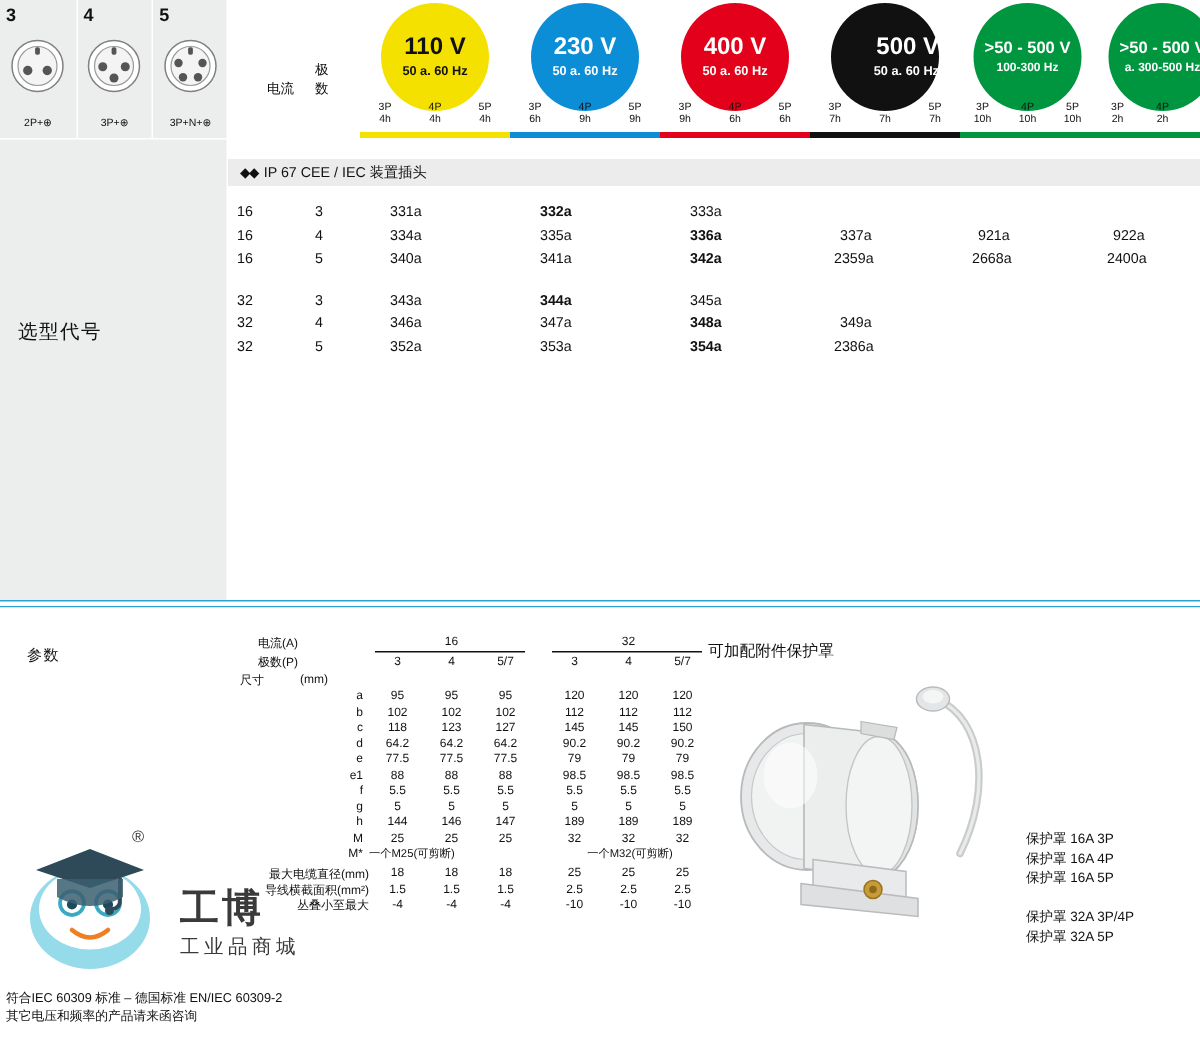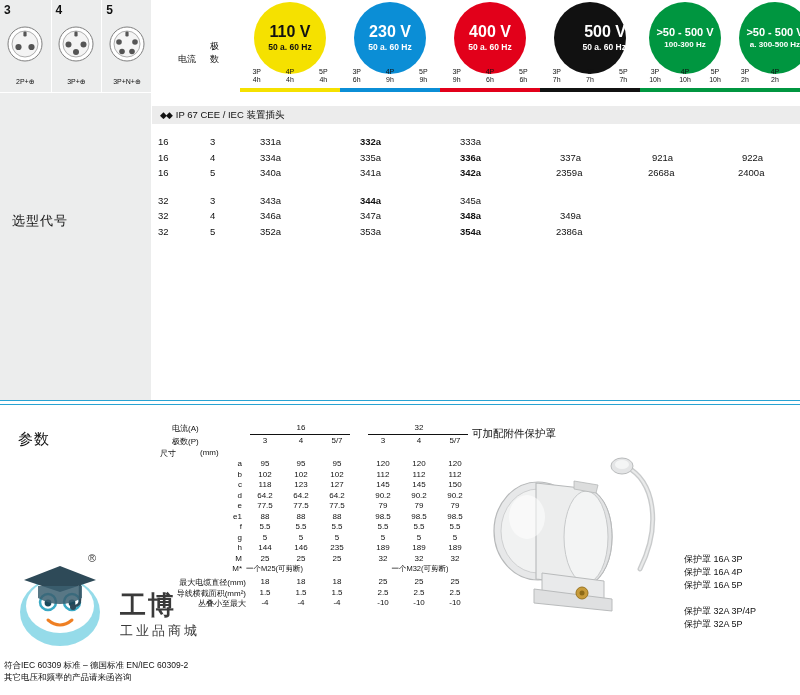--- a/index.html
+++ b/index.html
@@ -76,21 +76,21 @@
   .cell { position:absolute; font-size:9.5px; color:#111; }
   .cell.b { font-weight:bold; }
 
   
   .hr-thin { position:absolute; left:0; width:800px; height:1px; background:#29a3d3; }
   .hr-blue1 { top:400px; }
   .hr-blue2 { top:404px; }
 
   
   #bottom-section { position:absolute; left:0; top:405px; width:800px; height:245px; background:#fff; }
-  .param-label { position:absolute; left:18px; top:25px; font-size:15px; color:#111; letter-spacing:1px; }
+  .param-label { position:absolute; left:18px; top:25px; font-size:10px; color:#111; letter-spacing:1px; }
 
   .spec-table { position:absolute; left:160px; top:18px; width:300px; font-size:8px; color:#111; }
   .sp-row { position:relative; height:10.5px; }
   .sp-left { position:absolute; right:214px; text-align:right; white-space:nowrap; }
   .sp-c { position:absolute; width:34px; text-align:center; }
   .sp-c1 { left:88px; } .sp-c2 { left:124px; } .sp-c3 { left:160px; }
   .sp-c4 { left:206px; } .sp-c5 { left:242px; } .sp-c6 { left:278px; }
   .sp-group { position:absolute; text-align:center; font-size:8px; }
   .sp-rule { position:absolute; height:1px; background:#111; }
   .sp-note { position:absolute; font-size:7.5px; }
@@ -443,21 +443,21 @@
       <span class="sp-c sp-c3">5</span>
       <span class="sp-c sp-c4">5</span>
       <span class="sp-c sp-c5">5</span>
       <span class="sp-c sp-c6">5</span>
     </div>
 
     <div class="sp-row">
       <span class="sp-left" style="right:auto; left:60px; width:22px; text-align:right;">h</span>
       <span class="sp-c sp-c1">144</span>
       <span class="sp-c sp-c2">146</span>
-      <span class="sp-c sp-c3">235</span>
+      <span class="sp-c sp-c3">147</span>
       <span class="sp-c sp-c4">189</span>
       <span class="sp-c sp-c5">189</span>
       <span class="sp-c sp-c6">189</span>
     </div>
 
     <div class="sp-row">
       <span class="sp-left" style="right:auto; left:60px; width:22px; text-align:right;">M</span>
       <span class="sp-c sp-c1">25</span>
       <span class="sp-c sp-c2">25</span>
       <span class="sp-c sp-c3">25</span>

